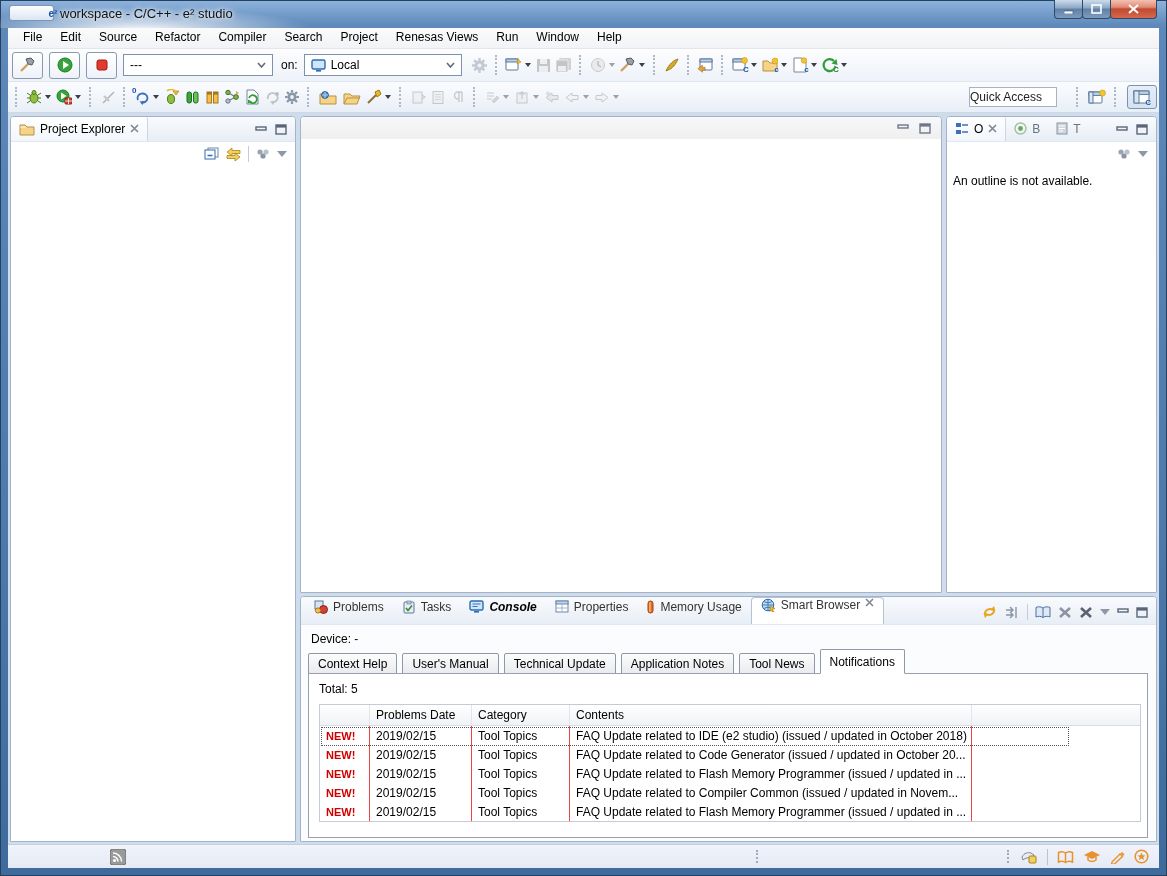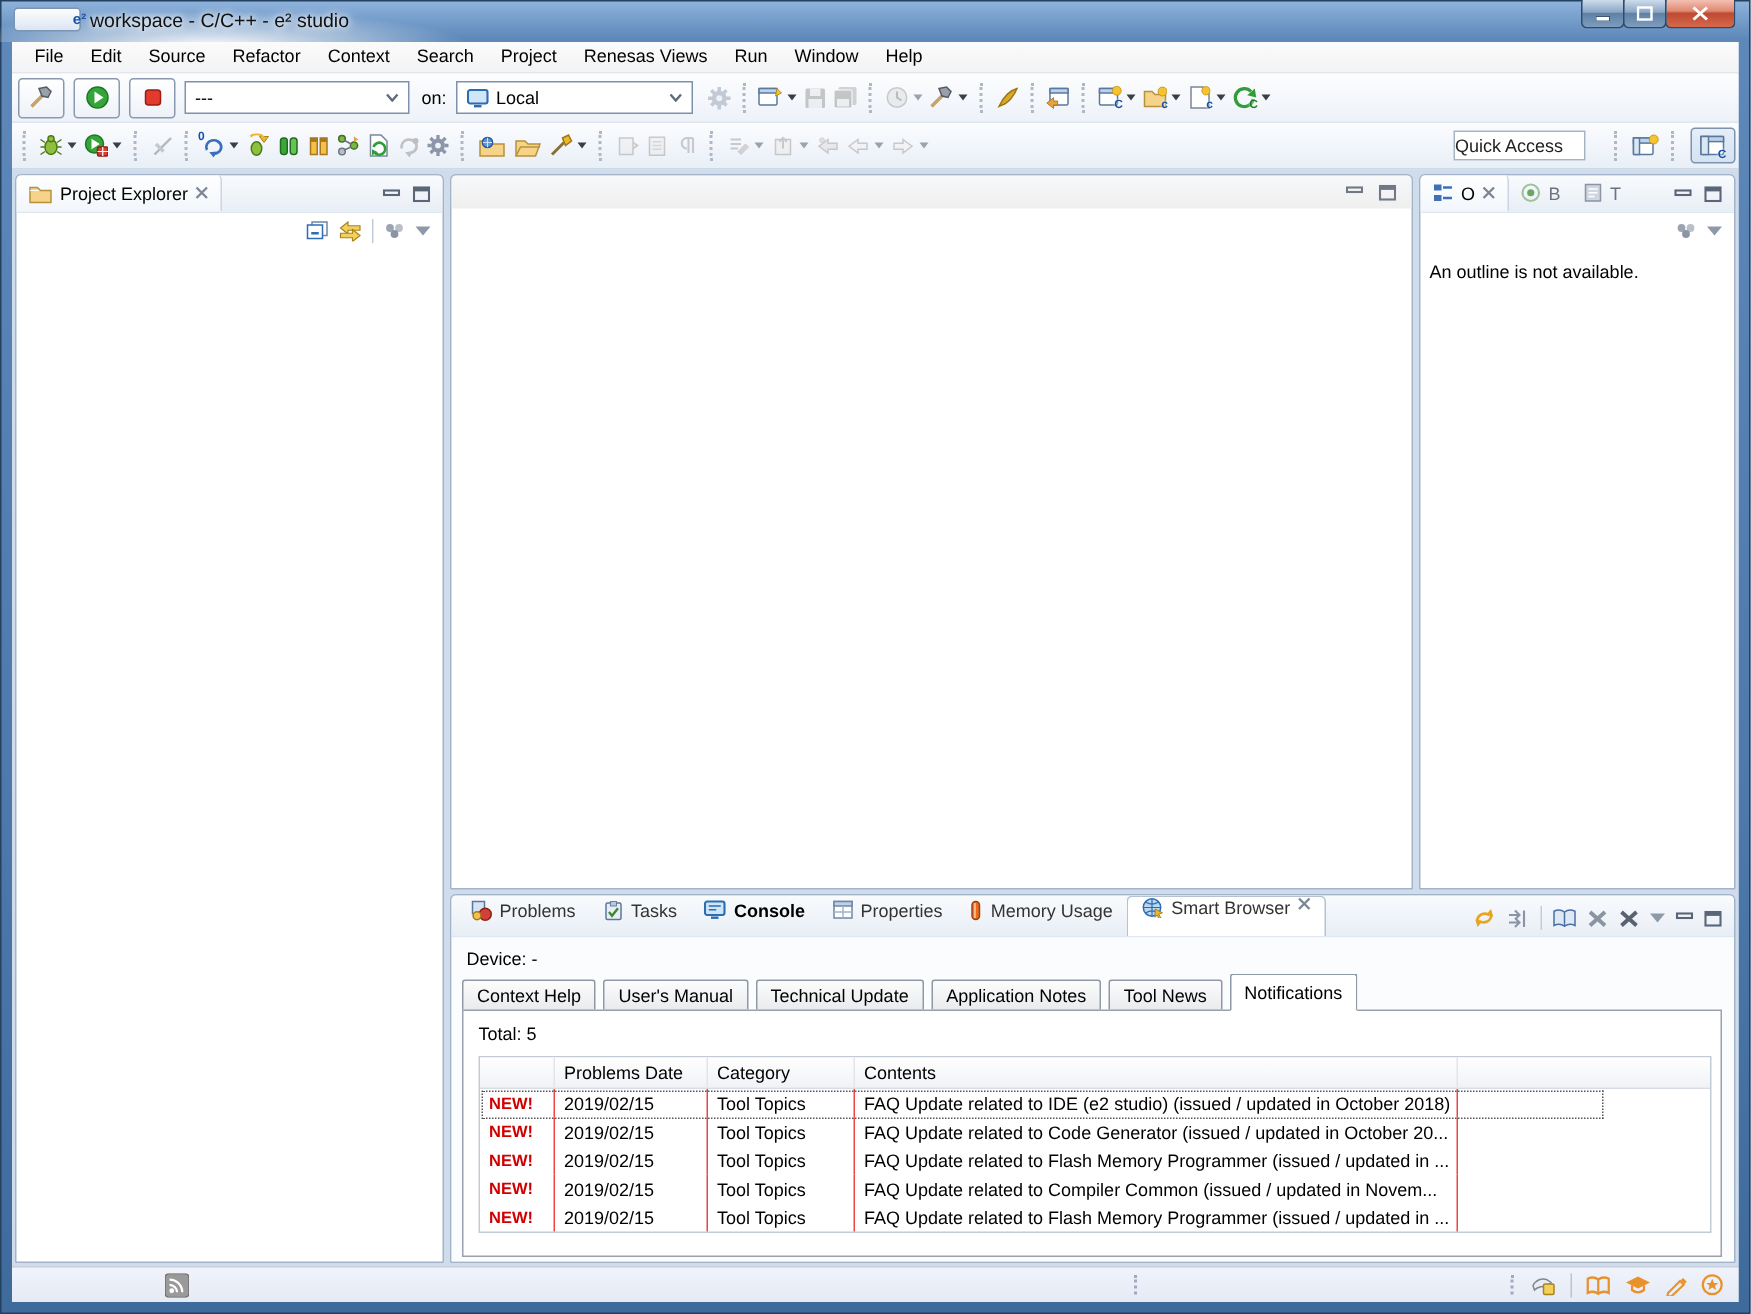--- a/index.html
+++ b/index.html
@@ -75,21 +75,21 @@
   
   .editor { background:#fff; }
   .editor .ehead { height:22px; background:linear-gradient(#f7f8fa,#efefef); display:flex; align-items:center;
     justify-content:flex-end; gap:10px; padding-right:10px; }
 
   
   .btabbar { height:28px; background:linear-gradient(#f9fbfd,#e8eef6); border-bottom:1px solid #e0e7f0;
     display:flex; align-items:flex-end; padding-left:4px; }
   .btab { height:24px; display:inline-flex; align-items:flex-start; gap:5px; padding:0 9px; color:#333; }
   .btab .lbl { white-space:nowrap; }
-  .btab.bold .lbl { font-weight:bold; color:#000; }
+  .btab.bold .lbl { font-weight:bold; color:#000;font-style:italic; }
   .btab.active { height:27px; background:#fff; border:1px solid #b5c2d2; border-bottom:none; border-radius:4px 4px 0 0; }
   .btools { margin-left:auto; display:flex; align-items:center; gap:7px; padding:0 8px 4px 0; }
 
   .bcontent { position:absolute; left:0; top:28px; right:0; bottom:0; background:#fbfcfd; }
   .device-label { position:absolute; left:10px; top:7px; }
   .doctabs { position:absolute; left:7px; top:26px; right:7px; height:23px; display:flex; align-items:flex-end; }
   .dtab { height:21px; display:flex; align-items:center; padding:0 9px; border:1px solid #8f99a6;
     background:linear-gradient(#fcfcfc,#e9ebee); margin-right:5px; border-radius:2px 2px 0 0; position:relative; }
   .dtab.active { height:25px; background:#fff; border-bottom:1px solid #fff; z-index:3; }
   .docbox { position:absolute; left:7px; top:48px; right:8px; bottom:3px; border:1px solid #98a1ac; background:#fff; z-index:1; }
@@ -143,21 +143,21 @@
     </div>
   </div>
 
   <div class="client">
 
     <div class="menubar">
       <span class="menu-item">File</span>
       <span class="menu-item">Edit</span>
       <span class="menu-item">Source</span>
       <span class="menu-item">Refactor</span>
-      <span class="menu-item">Context</span>
+      <span class="menu-item">Compiler</span>
       <span class="menu-item">Search</span>
       <span class="menu-item">Project</span>
       <span class="menu-item">Renesas Views</span>
       <span class="menu-item">Run</span>
       <span class="menu-item">Window</span>
       <span class="menu-item">Help</span>
     </div>
 
     <div class="toolbar1">
       <div class="tbtn">

